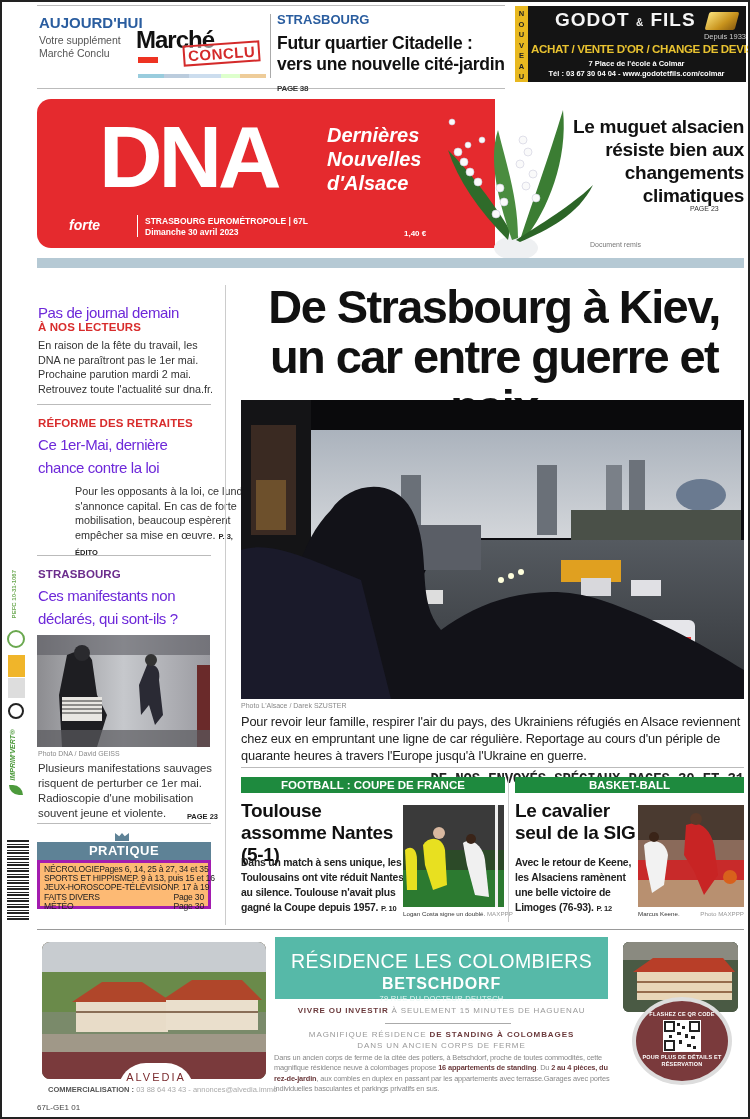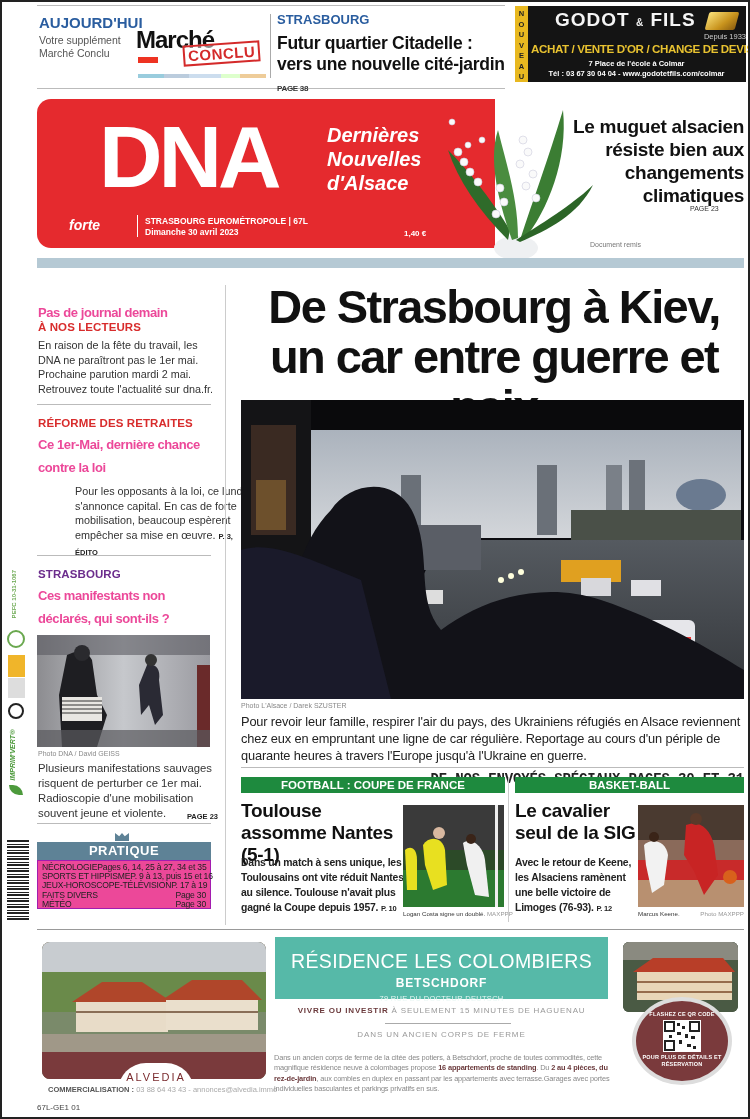--- a/index.html
+++ b/index.html
@@ -43,41 +43,41 @@
   .flower { left: 438px; top: 100px; width: 160px; height: 158px; }
   .muguet-title { left: 562px; top: 115px; width: 182px; text-align: right; font-size: 19px; font-weight: bold; line-height: 23px; color: #111; letter-spacing: -0.3px; }
   .muguet-page { left: 690px; top: 205px; font-size: 7px; color: #333; }
   .doc-remis { left: 590px; top: 241px; font-size: 7px; color: #777; }
   .blue-band { left: 37px; top: 258px; width: 707px; height: 10px; background: #b5c9d4; }
 
   
   .kicker { font-weight: bold; font-size: 11.5px; text-transform: uppercase; letter-spacing: 0.1px; }
   .red { color: #d82c2c; }
   .purple { color: #6b2c8c; }
-  .lead-title { font-weight: bold; font-size: 13px; line-height: 23px; color: #ec4899; letter-spacing: -0.4px; }
+  .lead-title { font-weight: normal; font-size: 15px; line-height: 23px; color: #6d28d9; letter-spacing: -0.4px; }
   .body-sm { font-size: 10.8px; line-height: 14.6px; color: #333; }
   .pageref { font-size: 7.5px; font-weight: bold; color: #222; }
   .hr { position: absolute; height: 1px; background: #bbb; }
 
   
   .side-strip { left: 3px; top: 570px; width: 26px; height: 230px; }
   .pefc { position: absolute; left: 4px; top: 60px; width: 18px; height: 18px; border-radius: 50%; border: 2px solid #6aa84f; background: #fff; }
   .pefc-txt { position: absolute; left: 8px; top: 0; writing-mode: vertical-rl; transform: rotate(180deg); font-size: 6px; color: #6aa84f; font-weight: bold; }
   .label-y { position: absolute; left: 5px; top: 85px; width: 17px; height: 22px; background: #f0b52a; }
   .label-w { position: absolute; left: 5px; top: 108px; width: 17px; height: 20px; background: #ddd; }
   .recycle { position: absolute; left: 5px; top: 133px; width: 16px; height: 16px; border: 2px solid #222; border-radius: 50%; }
   .imprim { position: absolute; left: 6px; top: 158px; writing-mode: vertical-rl; transform: rotate(180deg); font-size: 7px; color: #4d9a3c; font-weight: bold; font-style: italic; }
   .leaf { position: absolute; left: 6px; top: 215px; width: 14px; height: 10px; background: #4d9a3c; border-radius: 0 10px 0 10px; }
   .barcode { left: 7px; top: 840px; width: 22px; height: 80px; background: repeating-linear-gradient(0deg,#222 0 2px,#fff 2px 3px,#222 3px 4px,#fff 4px 6px); }
 
   
   .pratique-tab { left: 115px; top: 833px; width: 14px; height: 8px; background: #5e8296; clip-path: polygon(0 0,30% 40%,50% 0,70% 40%,100% 0,100% 100%,0 100%); }
   .pratique { left: 37px; top: 842px; width: 174px; height: 48px; }
   .pratique-head { position: absolute; left: 0; top: 0; width: 174px; height: 18px; background: #5e8296; color: #fff; font-weight: bold; font-size: 13px; text-align: center; line-height: 18px; letter-spacing: 0.5px; }
-  .pratique-body { position: absolute; left: 0; top: 18px; width: 174px; height: 49px; background: #ec4899; border: 1px solid #a21caf; padding: 2px 4px; }
+  .pratique-body { position: absolute; left: 0; top: 18px; width: 174px; height: 49px; background: #fdba74; border: 3px solid #a21caf; padding: 2px 4px; }
   .prat-row { display: flex; justify-content: space-between; font-size: 8.6px; line-height: 9.2px; color: #222; white-space: nowrap; letter-spacing: -0.2px; }
 
   
   .vsep-main { left: 225px; top: 285px; width: 1px; height: 640px; background: #ccc; }
   .main-title { left: 241px; top: 282px; width: 506px; font-size: 47px; line-height: 50px; font-weight: bold; color: #111; letter-spacing: -1.6px; text-align: center; }
   .main-photo { left: 241px; top: 400px; width: 503px; height: 299px; background: #0c0c10; overflow: hidden; }
   .caption-credit { font-size: 7px; color: #888; }
   .main-body { left: 241px; top: 713px; width: 503px; font-size: 12.8px; line-height: 17px; color: #222; letter-spacing: -0.15px; }
   .main-pageref { font-size: 14px; font-weight: bold; color: #222; float: right; margin-top: 7px; font-family: Liberation Mono, monospace; }
 
@@ -87,21 +87,21 @@
   .tiny { font-size: 6.2px; color: #555; }
 
   
   .ad-img-left { left: 42px; top: 942px; width: 224px; height: 137px; border-radius: 8px; overflow: hidden; background: #6e3a3a; }
   .alvedia { left: 118px; top: 1063px; width: 76px; height: 28px; background: #fff; border-radius: 38px 38px 0 0; color: #7a2b2e; font-size: 11px; letter-spacing: 2px; text-align: center; padding-top: 8px; font-weight: normal; }
   .commercial { left: 48px; top: 1085px; font-size: 7.5px; color: #aaa; white-space: nowrap; }
   .commercial b { color: #555; }
   .ad-id { left: 37px; top: 1103px; font-size: 8px; color: #444; }
   .teal { left: 275px; top: 937px; width: 333px; height: 62px; background: #56b9a8; color: #fff; text-align: center; }
   .teal-1 { font-size: 19.5px; line-height: 26px; padding-top: 11px; letter-spacing: 0.4px; }
-  .teal-2 { font-size: 12px; font-weight: bold; line-height: 19px; letter-spacing: 0.8px; }
+  .teal-2 { font-size: 16px; font-weight: bold; line-height: 19px; letter-spacing: 0.8px; }
   .teal-3 { font-size: 7.5px; line-height: 11px; color: #eaf7f4; letter-spacing: 0.3px; }
   .ad-line { left: 275px; top: 1006px; width: 333px; text-align: center; font-size: 8px; color: #999; letter-spacing: 0.8px; }
   .ad-line b { color: #6b3a3c; }
   .ad-rule { left: 385px; top: 1023px; width: 126px; height: 1px; background: #aaa; }
   .ad-mag { left: 275px; top: 1030px; width: 333px; text-align: center; font-size: 8px; line-height: 10.5px; color: #999; letter-spacing: 0.9px; }
   .ad-mag b { color: #6b3a3c; }
   .ad-desc { left: 274px; top: 1053px; width: 338px; font-size: 7.4px; line-height: 10.4px; color: #888; letter-spacing: -0.15px; }
   .ad-desc b { color: #6b3a3c; }
   .ad-img-right { left: 623px; top: 942px; width: 115px; height: 70px; border-radius: 6px; overflow: hidden; background: #3c4a3a; }
   .qr-circle { left: 632px; top: 997px; width: 100px; height: 88px; background: #7a3a3c; border-radius: 50%; border: 4px solid #ddd; color: #fff; text-align: center; }
@@ -395,20 +395,21 @@
 <div class="abs teal">
   <div class="teal-1">RÉSIDENCE LES COLOMBIERS</div>
   <div class="teal-2">BETSCHDORF</div>
   <div class="teal-3">79 RUE DU DOCTEUR DEUTSCH</div>
 </div>
 <div class="abs ad-line">
   <b>VIVRE OU INVESTIR</b> <span>À SEULEMENT 15 MINUTES DE HAGUENAU</span>
 </div>
 <div class="abs ad-rule"></div>
 <div class="abs ad-mag">
+  <div><span>MAGNIFIQUE RÉSIDENCE</span> <b>DE STANDING À COLOMBAGES</b></div>
   <div>DANS UN ANCIEN CORPS DE FERME</div>
 </div>
 <div class="abs ad-desc">
   <span>Dans un ancien corps de ferme de la citée des potiers, à Betschdorf, proche de toutes commodités, cette magnifique résidence neuve à colombages propose</span> <b>16 appartements de standing</b><span>. Du</span> <b>2 au 4 pièces, du rez-de-jardin</b><span>, aux combles en duplex en passant par les appartements avec terrasse.Garages avec portes individuelles basculantes et parkings privatifs en sus.</span>
 </div>
 
 <svg class="abs ad-img-right" viewBox="0 0 115 70" preserveAspectRatio="none">
   <rect width="115" height="70" fill="#4a5a44"></rect>
   <rect width="115" height="18" fill="#8a8a80"></rect>
   <path d="M10 30 L 30 16 L 100 16 L 112 30Z" fill="#b83e28"></path>

